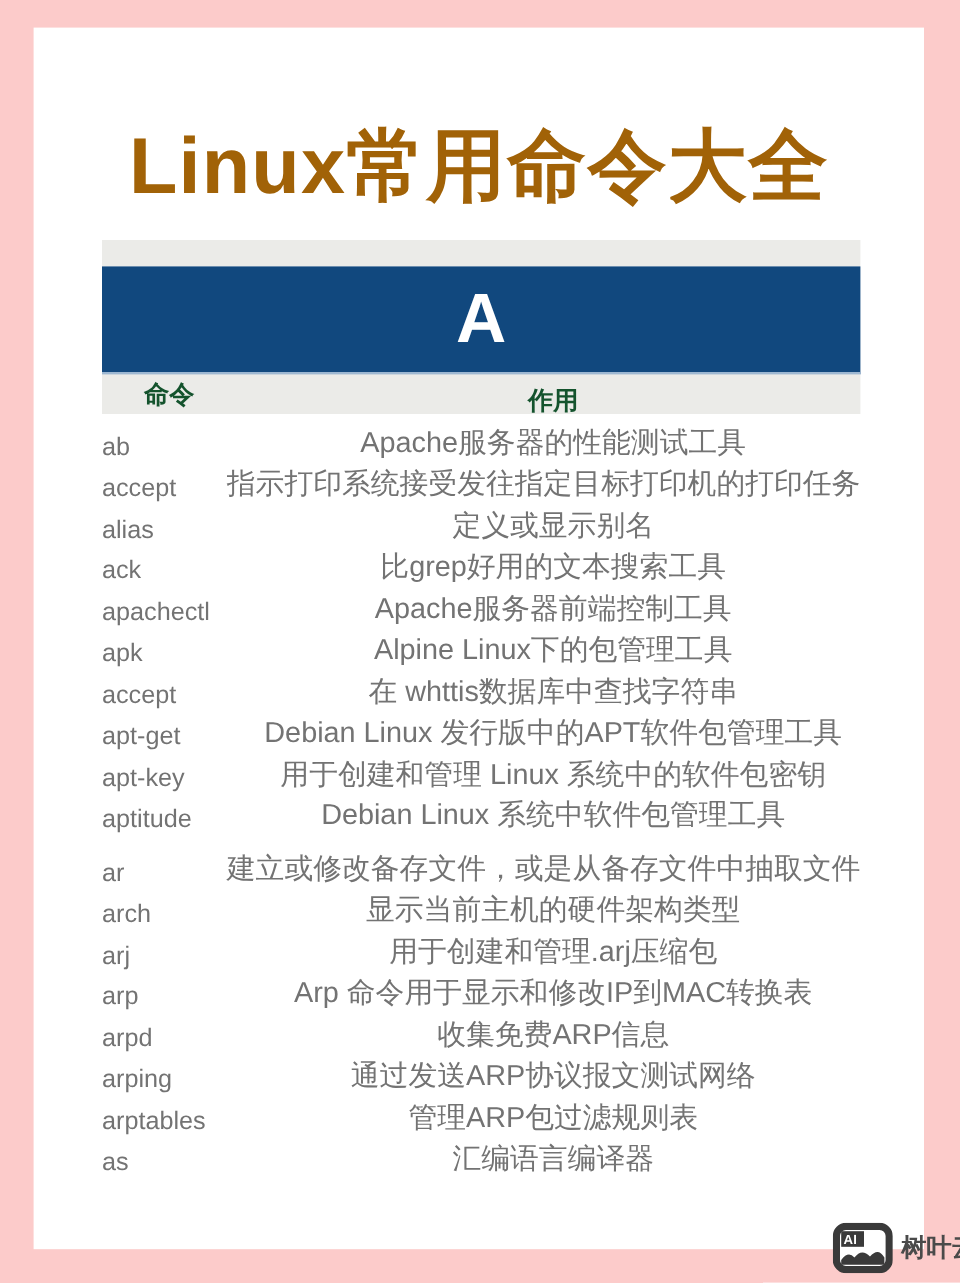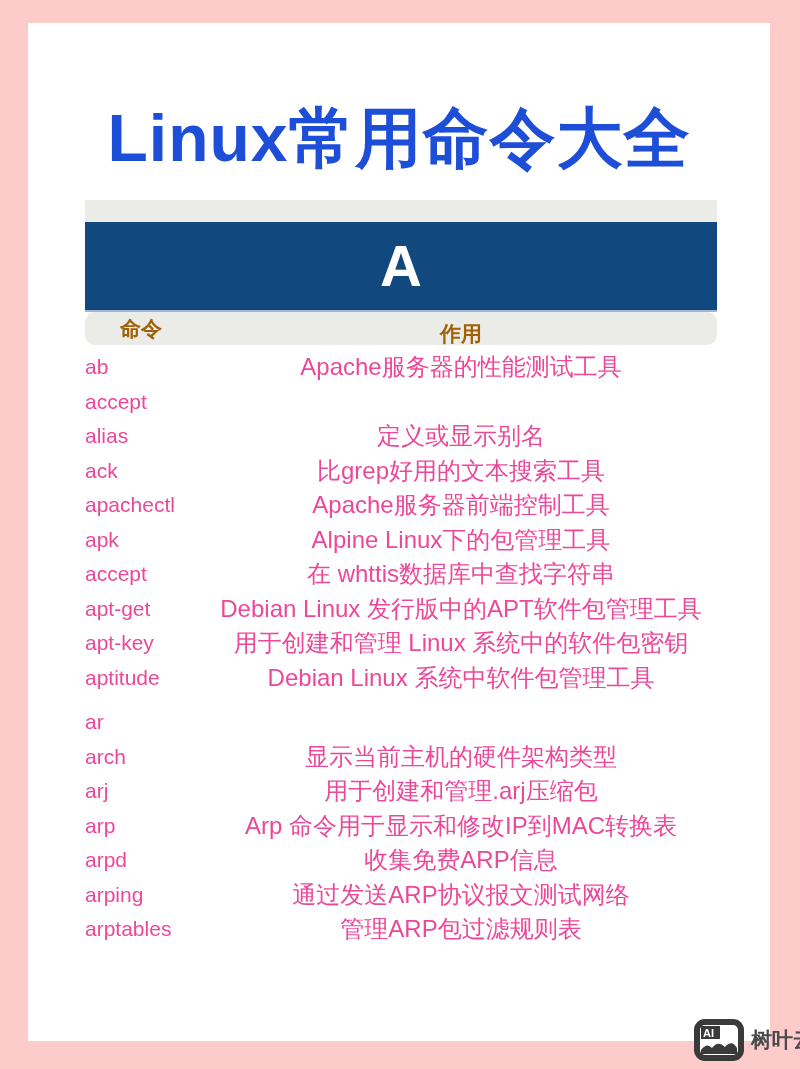--- a/index.html
+++ b/index.html
@@ -21,21 +21,21 @@
     background: #ffffff;
   }
   .title {
     position: absolute;
     top: 78px; left: 0; width: 100%;
     margin: 0;
     text-align: center;
     font-size: 66px;
     line-height: 1.15;
     font-weight: bold;
-    color: #1d4ed8;
+    color: #a16207;
     letter-spacing: 1px;
     white-space: nowrap;
   }
   .table-wrap {
     position: absolute;
     left: 57px; top: 177px;
     width: 632px;
   }
   .strip-top {
     height: 22px;
@@ -55,40 +55,39 @@
     font-weight: bold;
     line-height: 1;
   }
   .header-row {
     height: 33px;
     background: #ebebe8;
     display: flex;
     align-items: center;
     font-weight: bold;
     font-size: 21px;
-    color: #a16207;
-    border-radius: 10px;
+    color: #14532d;
   }
   .header-row .col-cmd {
     width: 120px;
     padding-left: 35px;
     white-space: nowrap;
   }
   .header-row .col-desc {
     flex: 1;
     text-align: center;
     white-space: nowrap;
     margin-top: 11px;
   }
   .rows { padding-top: 5px; }
   .row {
     display: flex;
-    align-items: center;
+    align-items: flex-end;
     height: 34.5px;
-    color: #ec4899;
+    color: #737373;
   }
   .row .cmd {
     width: 120px;
     white-space: nowrap;
     font-size: 21px;
   }
   .row .desc {
     flex: 1;
     text-align: center;
     white-space: nowrap;
@@ -131,20 +130,21 @@
       </div>
 
       <div class="rows" id="rows">
   <div class="row">
     <span class="cmd">ab</span>
     <span class="desc">Apache服务器的性能测试工具</span>
   </div>
 
   <div class="row">
     <span class="cmd">accept</span>
+    <span class="desc">指示打印系统接受发往指定目标打印机的打印任务</span>
   </div>
 
   <div class="row">
     <span class="cmd">alias</span>
     <span class="desc">定义或显示别名</span>
   </div>
 
   <div class="row">
     <span class="cmd">ack</span>
     <span class="desc">比grep好用的文本搜索工具</span>
@@ -176,20 +176,21 @@
   </div>
 
 
   <div class="row">
     <span class="cmd">aptitude</span>
     <span class="desc">Debian Linux 系统中软件包管理工具</span>
   </div>
 
   <div class="row gap-before">
     <span class="cmd">ar</span>
+    <span class="desc">建立或修改备存文件，或是从备存文件中抽取文件</span>
   </div>
 
   <div class="row">
     <span class="cmd">arch</span>
     <span class="desc">显示当前主机的硬件架构类型</span>
   </div>
 
   <div class="row">
     <span class="cmd">arj</span>
     <span class="desc">用于创建和管理.arj压缩包</span>
@@ -208,20 +209,24 @@
   <div class="row">
     <span class="cmd">arping</span>
     <span class="desc">通过发送ARP协议报文测试网络</span>
   </div>
 
   <div class="row">
     <span class="cmd">arptables</span>
     <span class="desc">管理ARP包过滤规则表</span>
   </div>
 
+  <div class="row">
+    <span class="cmd">as</span>
+    <span class="desc">汇编语言编译器</span>
+  </div>
 </div>
     </div>
   </div>
 
   <div class="brand-logo">
     <svg width="50" height="42" viewBox="0 0 50 42" aria-hidden="true">
       <rect x="3" y="3" width="44" height="36" rx="8" fill="#ffffff" stroke="#3a3a3a" stroke-width="6"></rect>
       <rect x="7" y="7" width="19" height="13" fill="#3a3a3a"></rect>
       <text x="9" y="18" fill="#ffffff" font-size="11" font-weight="bold" font-family="Liberation Sans, sans-serif">AI</text>
       <path d="M7 35 L7 31 Q13 23 18 29 Q24 21 31 28 Q38 20 43 29 L43 35 Z" fill="#3a3a3a"></path>

